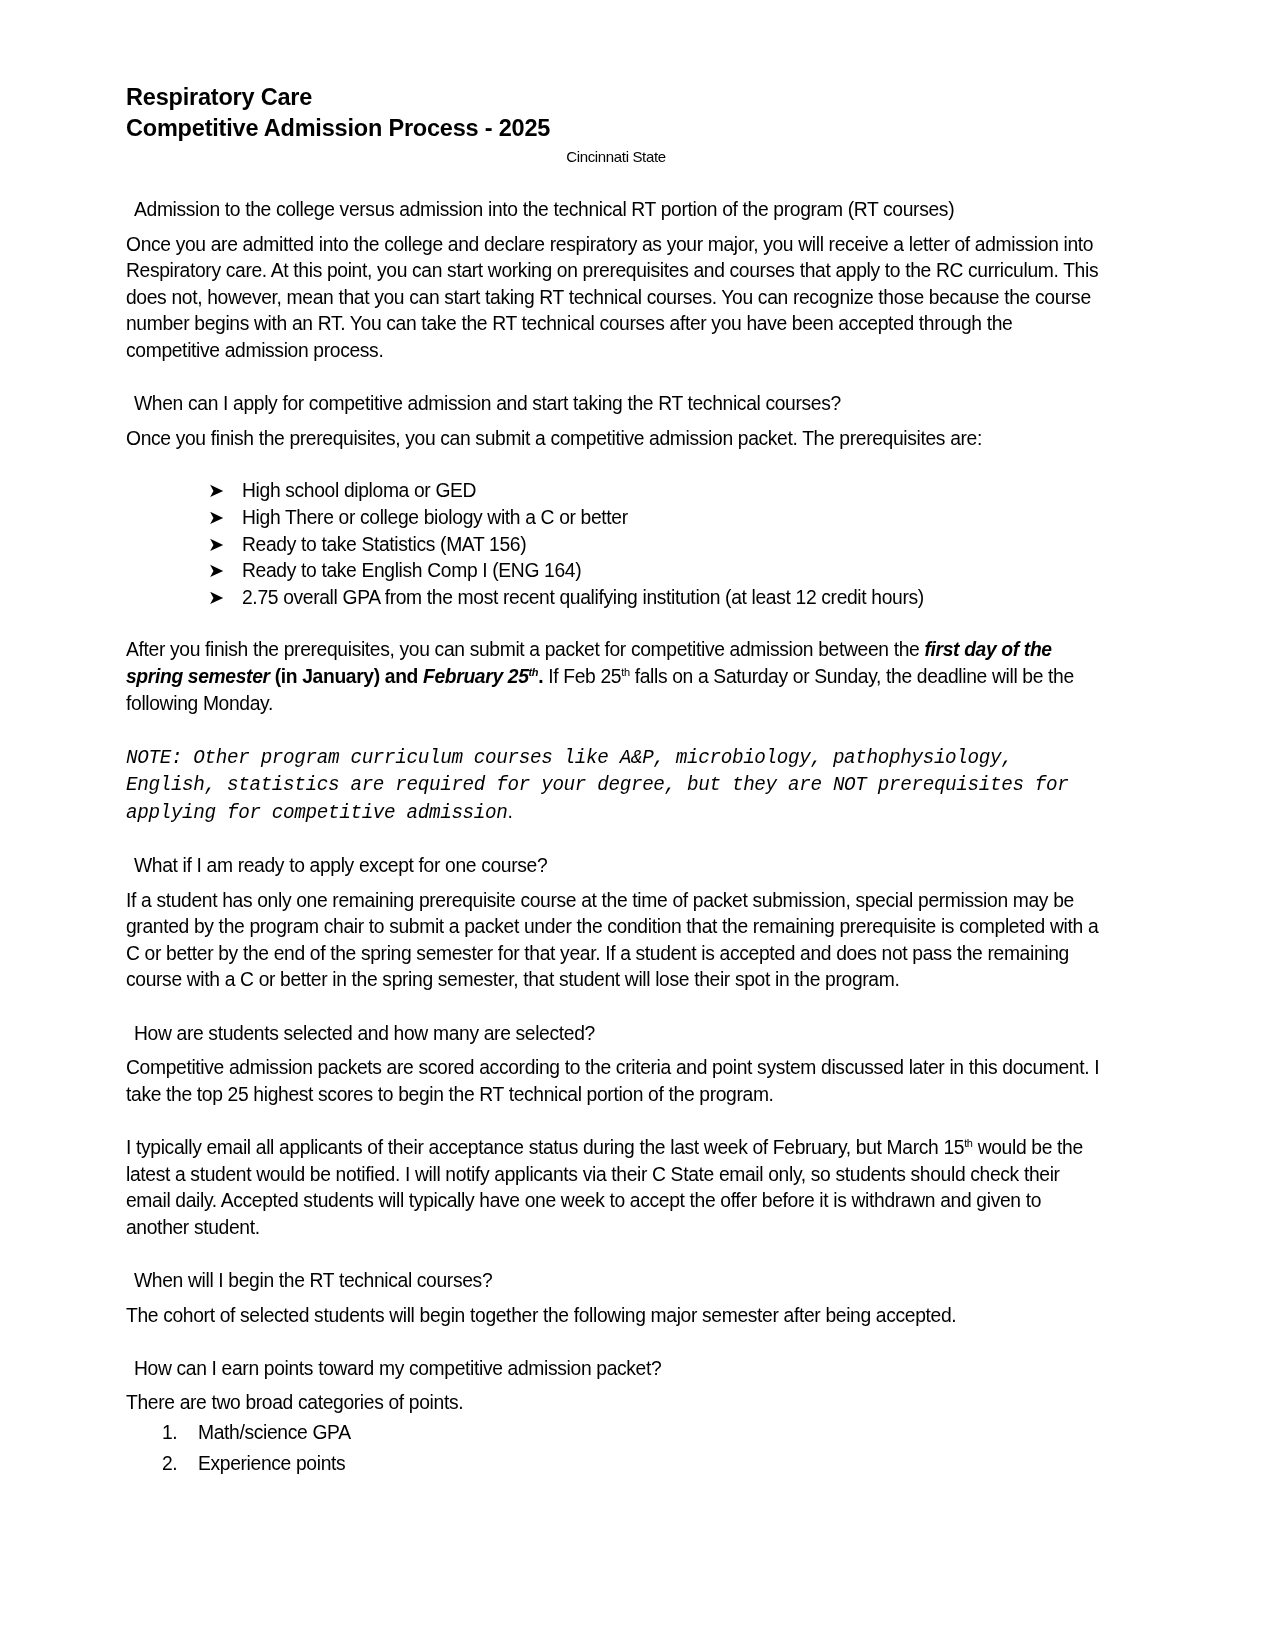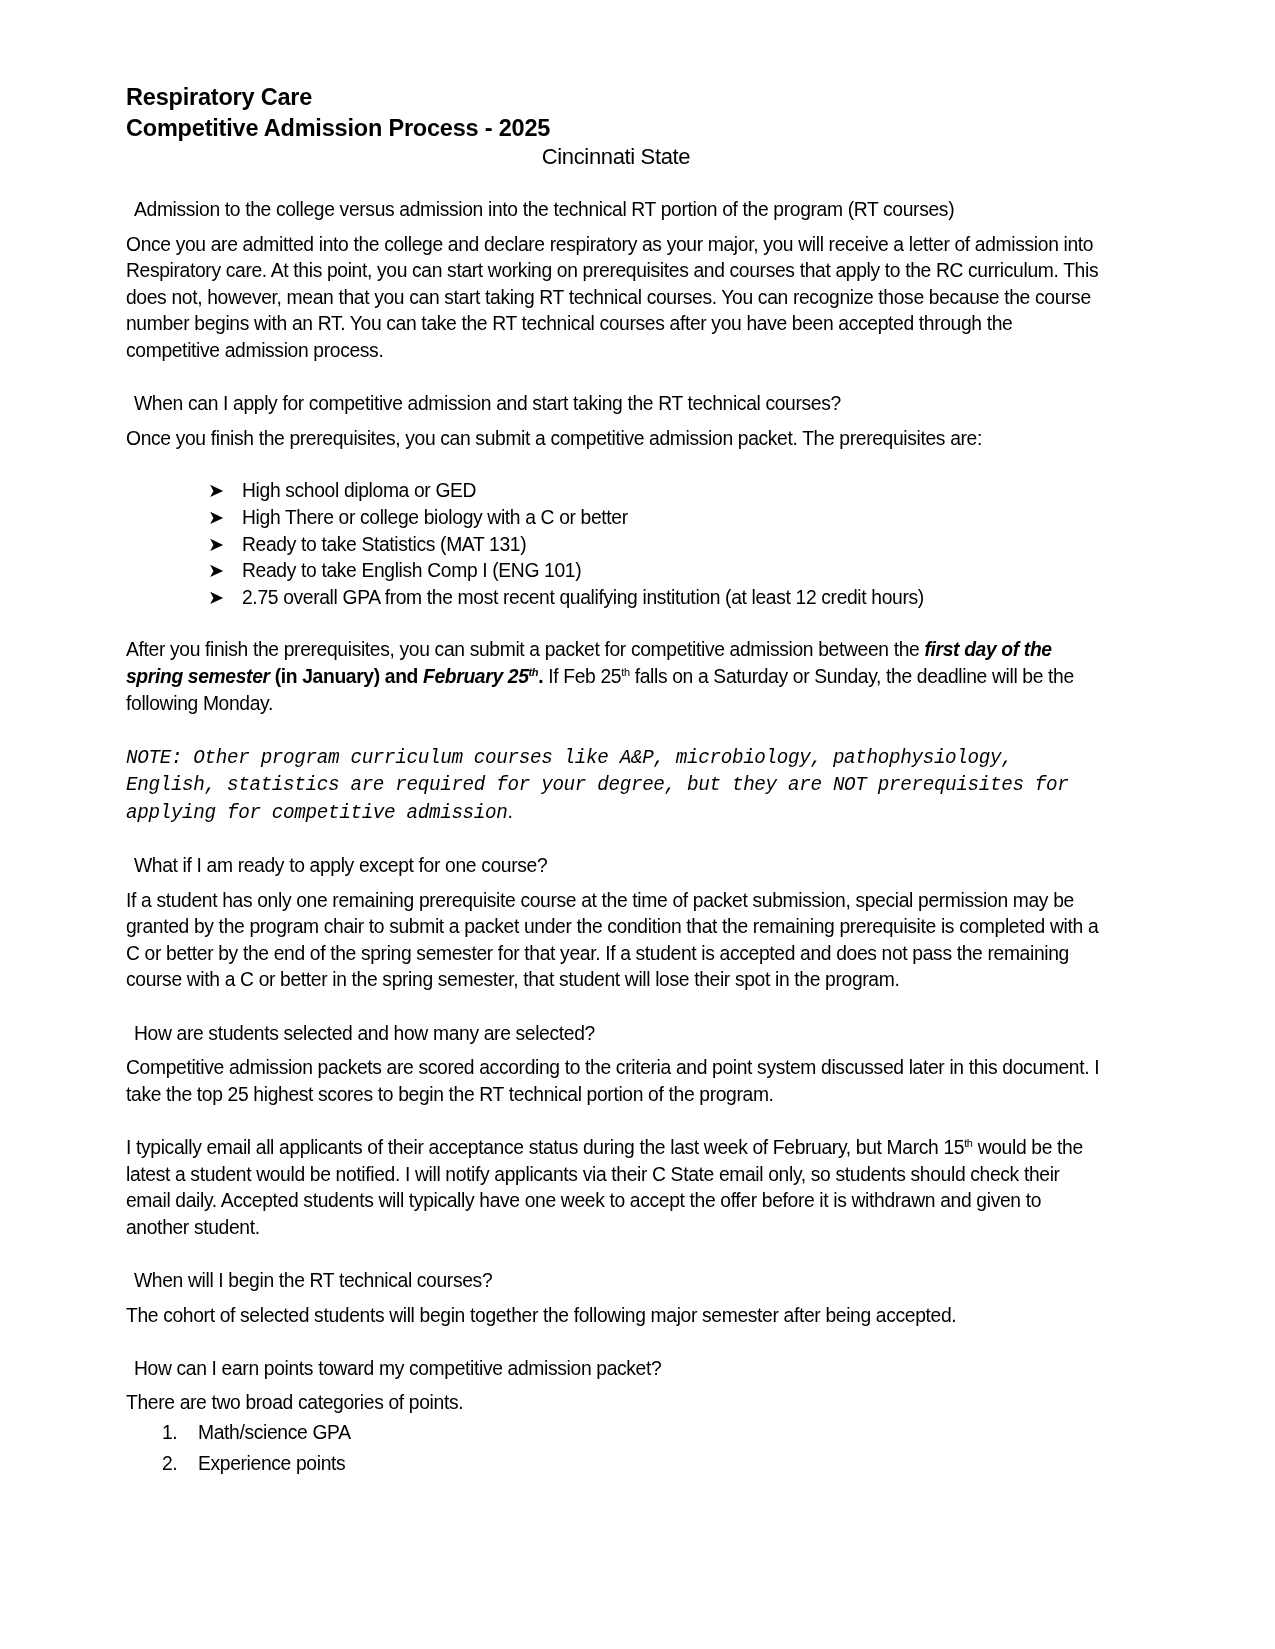--- a/index.html
+++ b/index.html
@@ -1,19 +1,19 @@
 <!DOCTYPE html>
 <html><head>
   <meta charset="utf-8">
   <style>
     html, body { margin: 0; padding: 0; background: #ffffff; }
     body { width: 1275px; height: 1649px; position: relative; overflow: hidden; font-family: "Liberation Sans", sans-serif; color: #000; }
     .page { position: absolute; left: 126px; top: 82px; width: 980px; font-size: 19.3px; line-height: 26.6px; letter-spacing: -0.35px; }
     .title { font-weight: bold; font-size: 23.5px; line-height: 31px; margin: 0; letter-spacing: -0.2px; }
-    .subtitle { text-align: center; font-size: 22px; line-height: 26px; margin: 0 0 27px 0; }
+    .subtitle { text-align: center; font-size: 15px; line-height: 26px; margin: 0 0 27px 0; }
     .h { font-weight: normal; margin: 8px; }
     p { margin: 0; }
     .section { margin-bottom: 26.6px; }
     ul.bullets { list-style: none; margin: 26px 0 26px 0; padding: 0 0 0 82px; }
     ul.bullets li { position: relative; padding-left: 34px; }
     ul.bullets li .arrow { position: absolute; left: 0; top: 0; }
     ol.nums { margin: 0; padding: 0 0 0 36px; list-style: none; }
     ol.nums li { position: relative; padding-left: 36px; line-height: 31px; }
     ol.nums li .num { position: absolute; left: 0; }
     sup { font-size: 11px; line-height: 0; vertical-align: 7px; }
@@ -32,22 +32,22 @@
     <p class="h">Admission to the college versus admission into the technical RT portion of the program (RT courses)</p>
     <p>Once you are admitted into the college and declare respiratory as your major, you will receive a letter of admission into Respiratory care.  At this point, you can start working on prerequisites and courses that apply to the RC curriculum.  This does not, however, mean that you can start taking RT technical courses. You can recognize those because the course number begins with an RT.  You can take the RT technical courses after you have been accepted through the competitive admission process.</p>
   </div>
 
   <div>
     <p class="h">When can I apply for competitive admission and start taking the RT technical courses?</p>
     <p>Once you finish the prerequisites, you can submit a competitive admission packet.  The prerequisites are:</p>
     <ul class="bullets">
       <li><span class="arrow">➤</span><span>High school diploma or GED</span></li>
       <li><span class="arrow">➤</span><span>High There or college biology with a C or better</span></li>
-      <li><span class="arrow">➤</span><span>Ready to take Statistics (MAT 131)</span></li>
-      <li><span class="arrow">➤</span><span>Ready to take English Comp I (ENG 101)</span></li>
+      <li><span class="arrow">➤</span><span>Ready to take Statistics (MAT 156)</span></li>
+      <li><span class="arrow">➤</span><span>Ready to take English Comp I (ENG 164)</span></li>
       <li><span class="arrow">➤</span><span>2.75 overall GPA from the most recent qualifying institution (at least 12 credit hours)</span></li>
     </ul>
   </div>
 
   <div class="section">
     <p><span>After you finish the prerequisites, you can submit a packet for competitive admission between the </span><span class="bi">first day of the spring semester</span><b> (in January) and </b><b><span class="bi">February 25</span><sup class="bi">th</sup><span>.</span></b><span> If Feb 25</span><sup>th</sup><span> falls on a Saturday or Sunday, the deadline will be the following Monday.</span></p>
   </div>
 
   <div class="section">
     <p><span class="i">NOTE: Other program curriculum courses like A&amp;P, microbiology, pathophysiology, English, statistics are required for your degree, but they are NOT prerequisites for applying for competitive admission</span><span>.</span></p>

